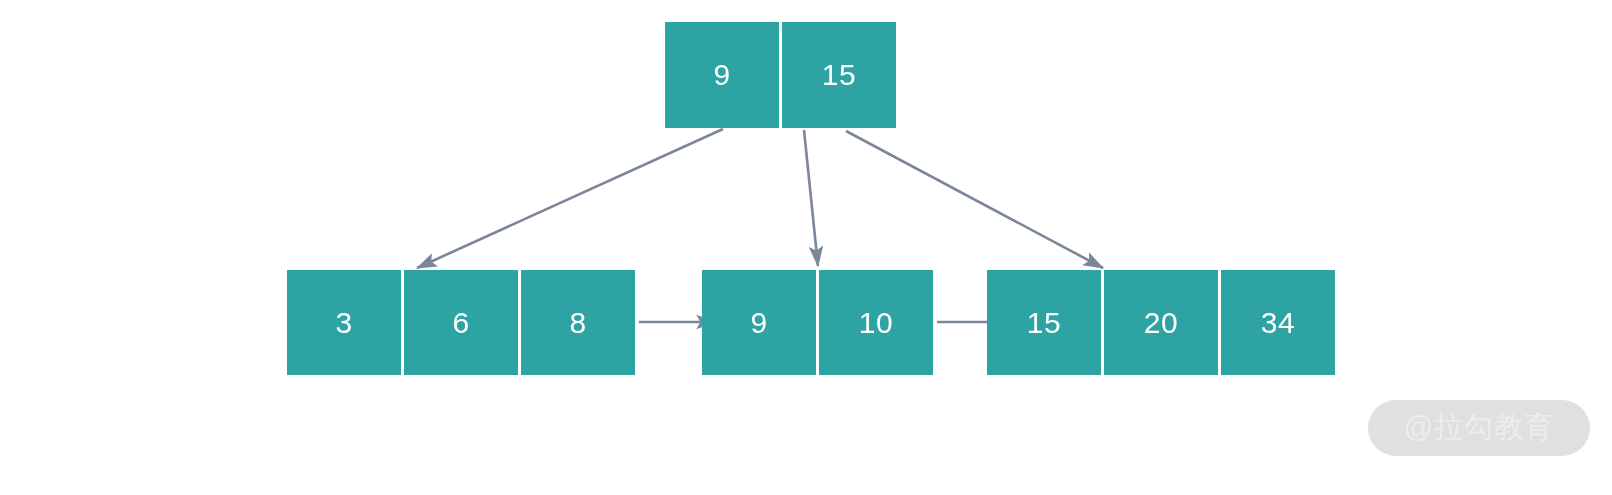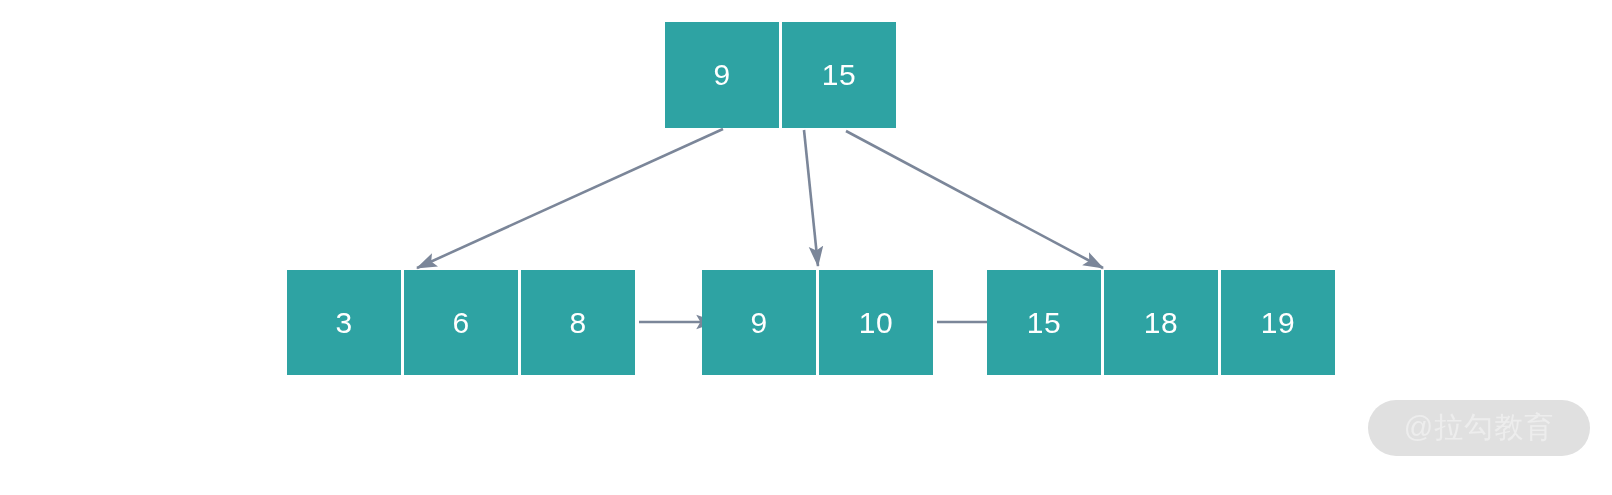--- a/index.html
+++ b/index.html
@@ -101,21 +101,21 @@
     <div class="cell leaf-cell">8</div>
   </div>
 
   <div class="node" style="left:702px; top:270px;">
     <div class="cell leaf-cell">9</div>
     <div class="cell leaf-cell">10</div>
   </div>
 
   <div class="node" style="left:987px; top:270px;">
     <div class="cell leaf-cell">15</div>
-    <div class="cell leaf-cell">18</div>
-    <div class="cell leaf-cell">19</div>
+    <div class="cell leaf-cell">20</div>
+    <div class="cell leaf-cell">34</div>
   </div>
 
   <div class="watermark">
     <span>@拉勾教育</span>
   </div>
 
 </div>
 
 </body></html>

